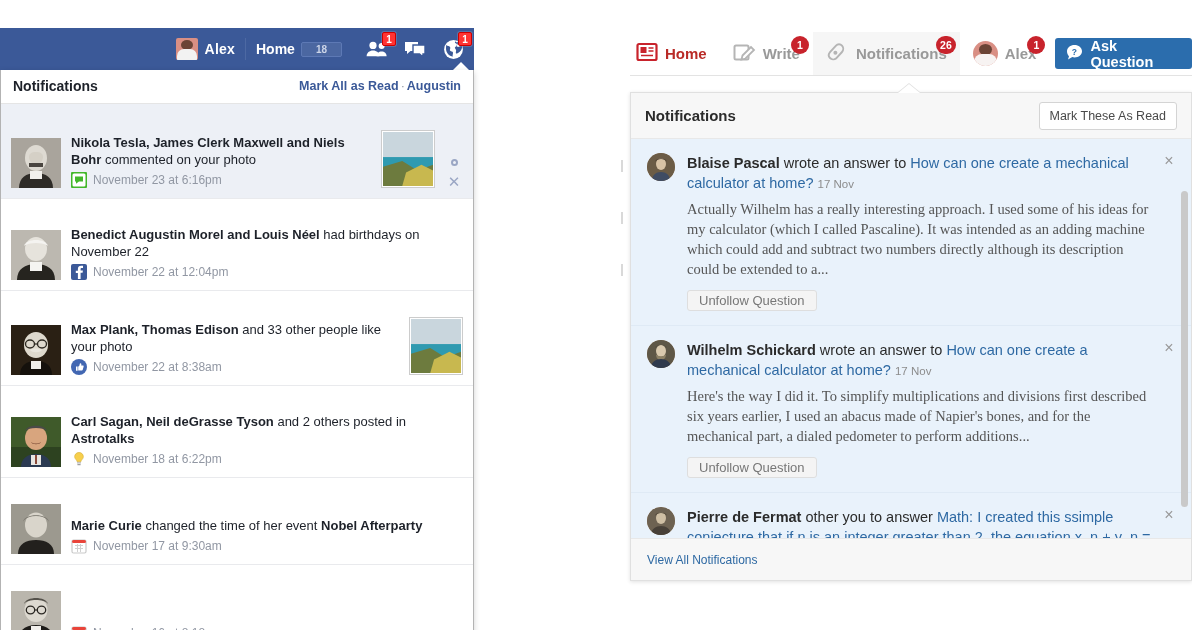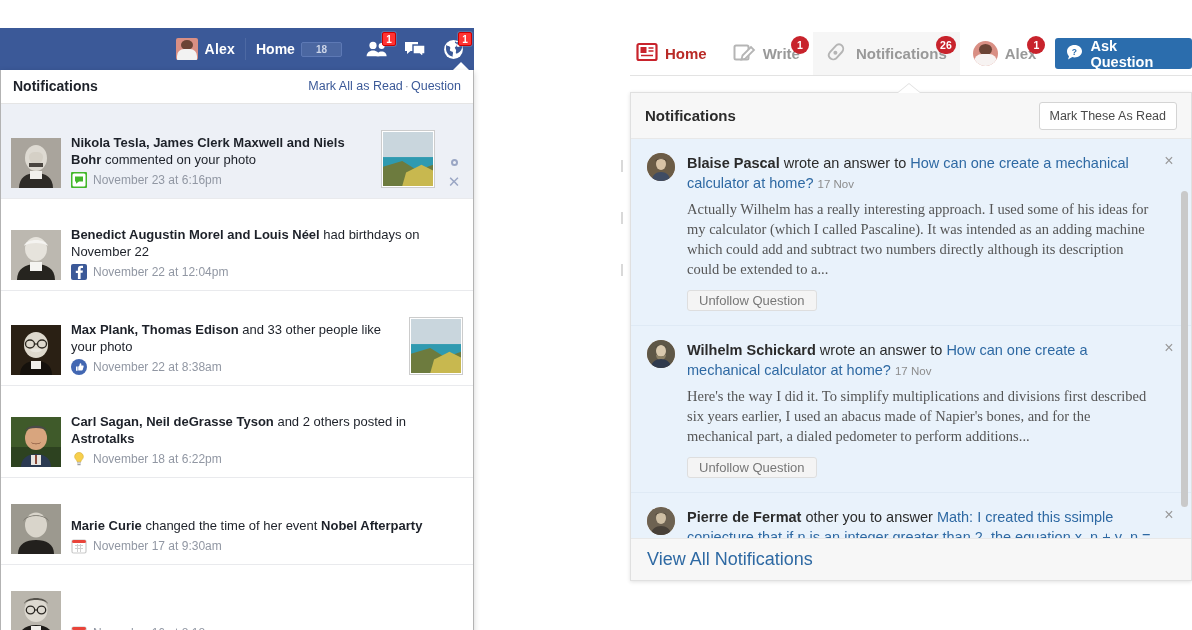--- a/index.html
+++ b/index.html
@@ -55,21 +55,21 @@
     background:#fff; border:1px solid #b3b3b3; border-top:none;
     box-shadow:0 2px 6px rgba(0,0,0,.18); width:474px;
     position:relative;
   }
   .fb-panel-head {
     display:flex; align-items:center; justify-content:space-between;
     padding:8px 12px 9px; border-bottom:1px solid #e5e5e5; background:#fff;
   }
   .fb-panel-title { font-size:14px; font-weight:bold; color:#1d2129; }
   .fb-panel-actions { font-size:12.5px; color:#3b5998; }
-  .fb-panel-actions a { color:#3b5998; text-decoration:none; cursor:pointer; }
+  .fb-panel-actions a { color:#3b5998; text-decoration:none; cursor:pointer;font-weight:bold; }
   .fb-panel-actions .sep { color:#9197a3; padding:0 2px; }
 
   .fb-list { position:relative; }
   .fb-item {
     display:flex; padding:26px 10px 10px 10px; gap:10px;
     border-bottom:1px solid #e9eaed; position:relative; cursor:pointer;
     align-items:flex-end;
   }
   .fb-item.unread { background:#edf0f6; }
   .fb-item.plain { background:#fff; }
@@ -175,21 +175,21 @@
     font-family:"Liberation Sans", sans-serif;
   }
   .q-close {
     position:absolute; right:14px; top:14px; width:16px; height:16px;
     color:#9a9a9a; font-size:16px; line-height:16px; cursor:pointer; text-align:center;
   }
   .q-foot {
     position:absolute; left:0; bottom:0; width:100%; height:42px; background:#f7f7f7;
     border-top:1px solid #e8e8e8; display:flex; align-items:center; padding:0 16px;
   }
-  .q-foot a { color:#2e69a3; font-size:18px; text-decoration:none; cursor:pointer; }
+  .q-foot a { color:#2e69a3; font-size:12px; text-decoration:none; cursor:pointer; }
   .q-scroll {
     position:absolute; right:3px; top:52px; width:7px; height:316px;
     background:#c9c9c9; border-radius:4px; z-index:2;
   }
   .q-edge { position:absolute; left:-1px; top:160px; width:2px; height:230px; }
   .q-edge i { display:block; width:2px; height:12px; background:#d9d9d9; margin-bottom:40px; }
 </style>
 </head>
 <body>
 
@@ -239,21 +239,21 @@
         </div>
 
       </div>
       <div class="fb-caret"></div>
     </div>
 
     <div class="fb-panel">
       <div class="fb-panel-head">
         <div class="fb-panel-title">Notifications</div>
         <div class="fb-panel-actions">
-          <a>Mark All as Read</a><span class="sep">·</span><a>Question</a>
+          <a>Mark All as Read</a><span class="sep">·</span><a>Augustin</a>
         </div>
       </div>
 
       <div class="fb-list">
         <div class="fb-scroll"></div>
 
         <div class="fb-item unread">
           <div class="fb-thumb">
             <svg class="por" viewBox="0 0 50 50" preserveAspectRatio="none">
               <rect width="50" height="50" fill="#a9a49c"></rect>

